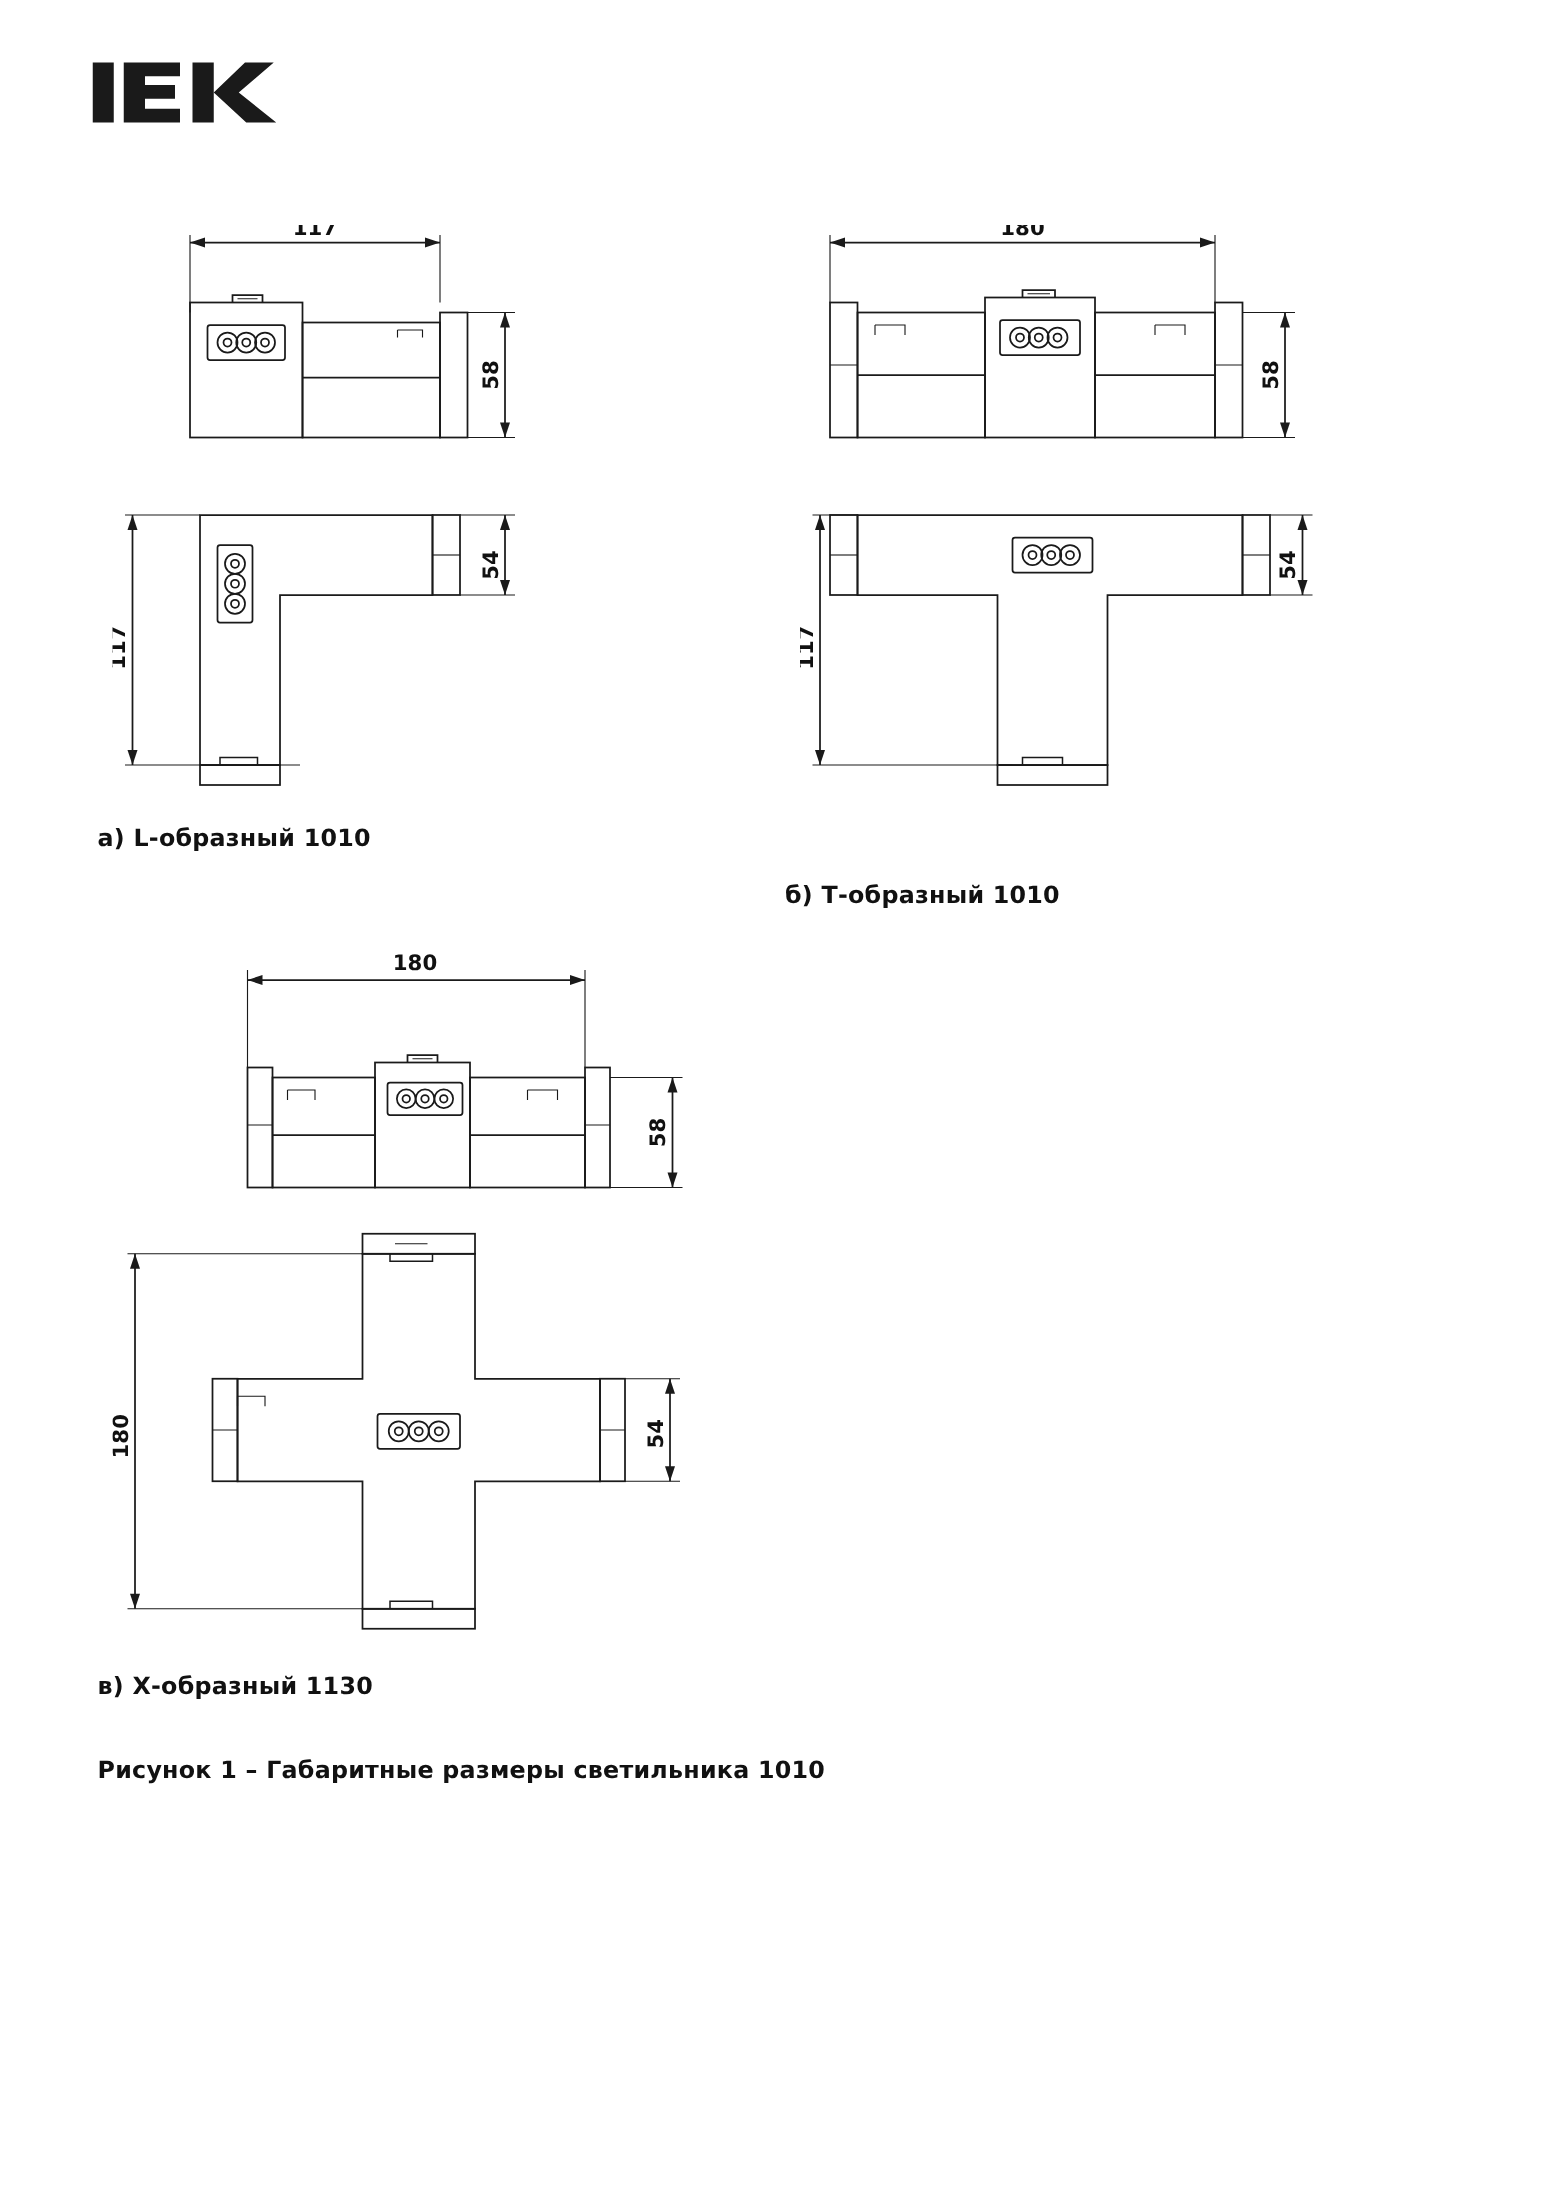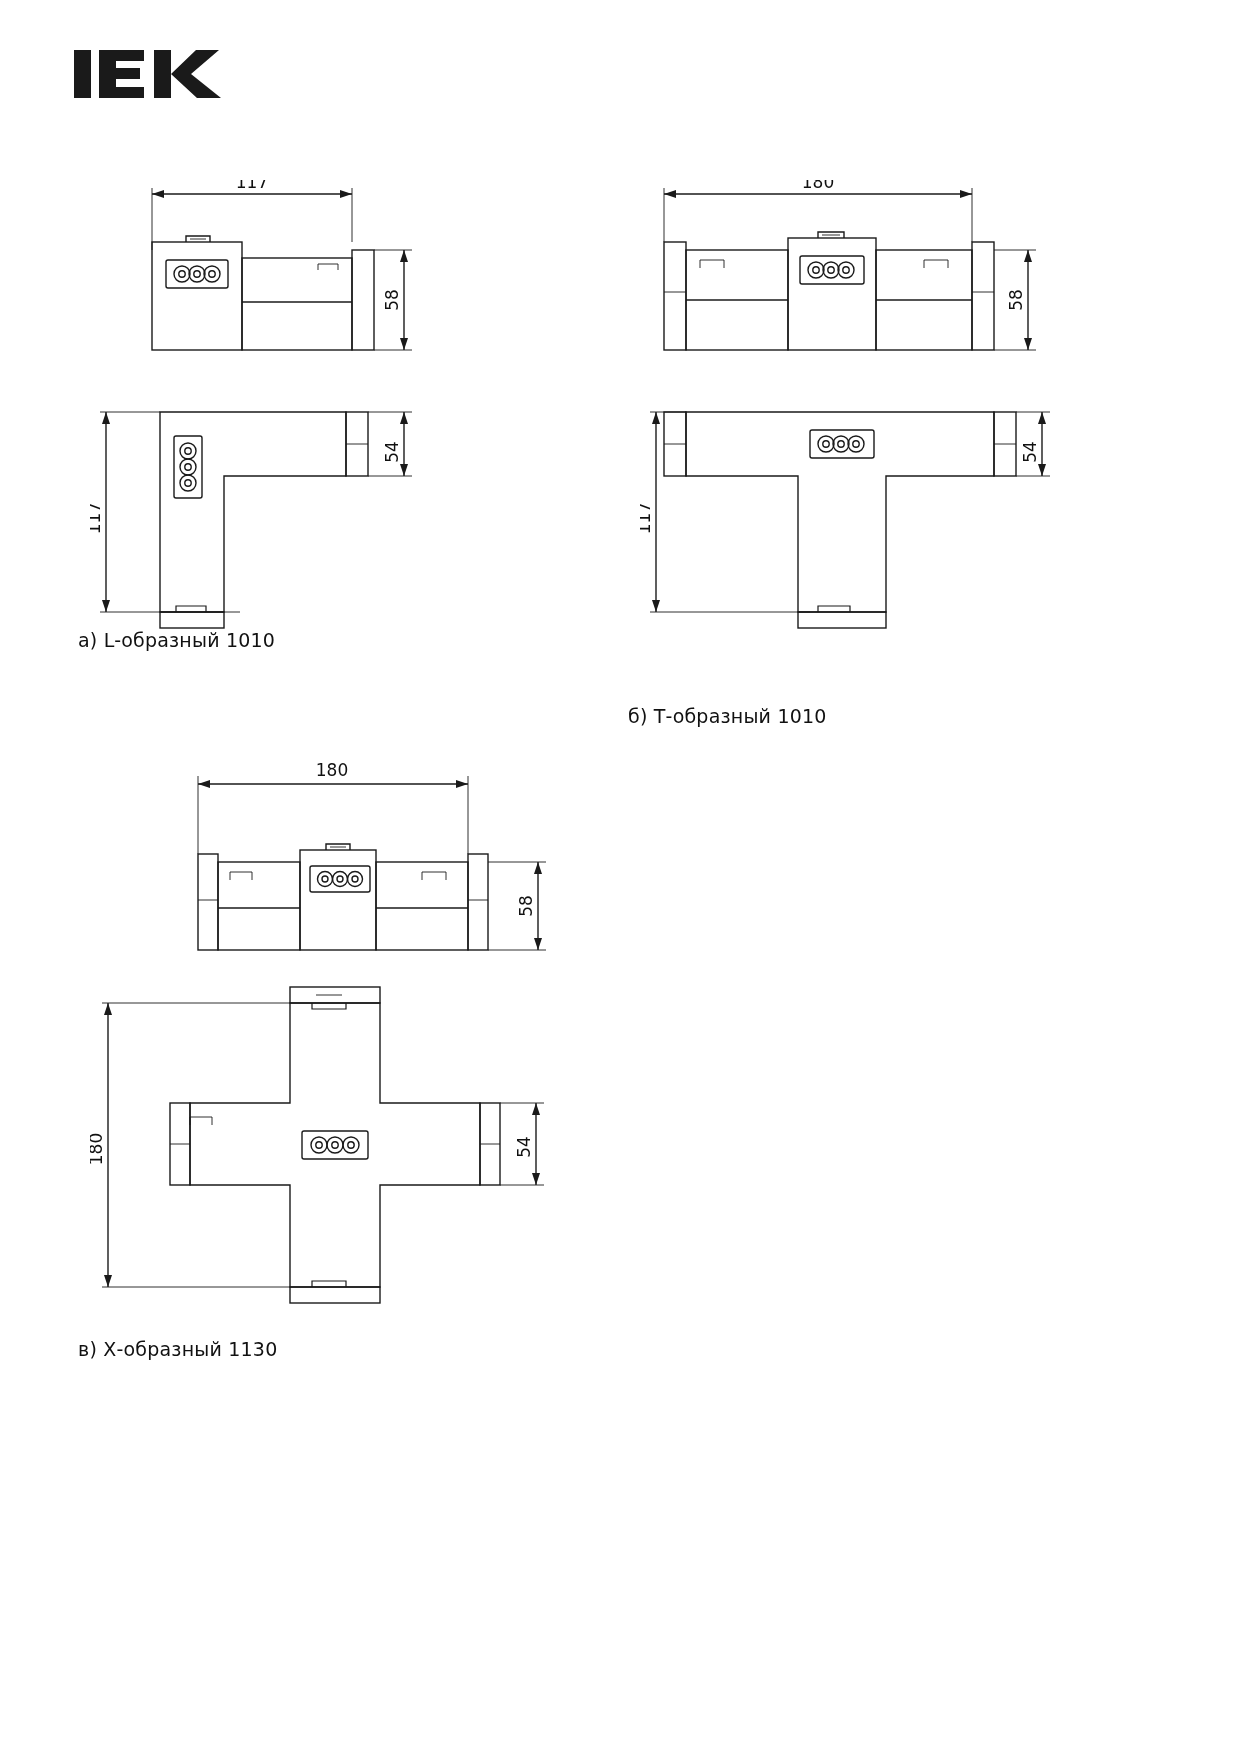--- a/index.html
+++ b/index.html
@@ -12,20 +12,21 @@
     height: 1750px;
     position: relative;
     font-family: "DejaVu Sans", sans-serif;
     color: #1a1a1a;
     overflow: hidden;
   }
   .page {
     position: relative;
     width: 1074px;
     height: 1750px;
+    font-weight: bold;
   }
   
   .logo {
     position: absolute;
     left: 74px;
     top: 44px;
     width: 150px;
     height: 62px;
   }
   
@@ -36,21 +37,21 @@
 
   
   .caption {
     position: absolute;
     font-family: "DejaVu Sans", sans-serif;
     font-size: 19px;
     color: #111111;
     white-space: nowrap;
     letter-spacing: 0.2px;
   }
-  .cap-a { left: 78px; top: 629px; text-align: right; }
+  .cap-a { left: 78px; top: 660px; text-align: right; }
   .cap-b { left: 628px; top: 660px; margin-top: 45px; }
   .cap-v { left: 78px; top: 1338px; }
   .fig-title {
     position: absolute;
     left: 78px;
     top: 1405px;
     font-size: 19px;
     color: #111111;
     white-space: nowrap;
     letter-spacing: 0.2px;
@@ -342,14 +343,15 @@
         <line x1="410" y1="118" x2="454" y2="118" stroke-width="0.9"></line>
         <line x1="410" y1="200" x2="454" y2="200" stroke-width="0.9"></line>
       </g>
       <text x="12" y="164" text-anchor="middle" font-family="DejaVu Sans, sans-serif" font-size="17" fill="#111" transform="rotate(-90 12 164)">180</text>
       <text x="440" y="162" text-anchor="middle" font-family="DejaVu Sans, sans-serif" font-size="17" fill="#111" transform="rotate(-90 440 162)">54</text>
     </svg>
   </div>
 
   <div class="caption cap-v">в) Х-образный 1130</div>
 
+  <div class="fig-title">Рисунок 1 – Габаритные размеры светильника 1010</div>
 
 </div>
 
 </body></html>

